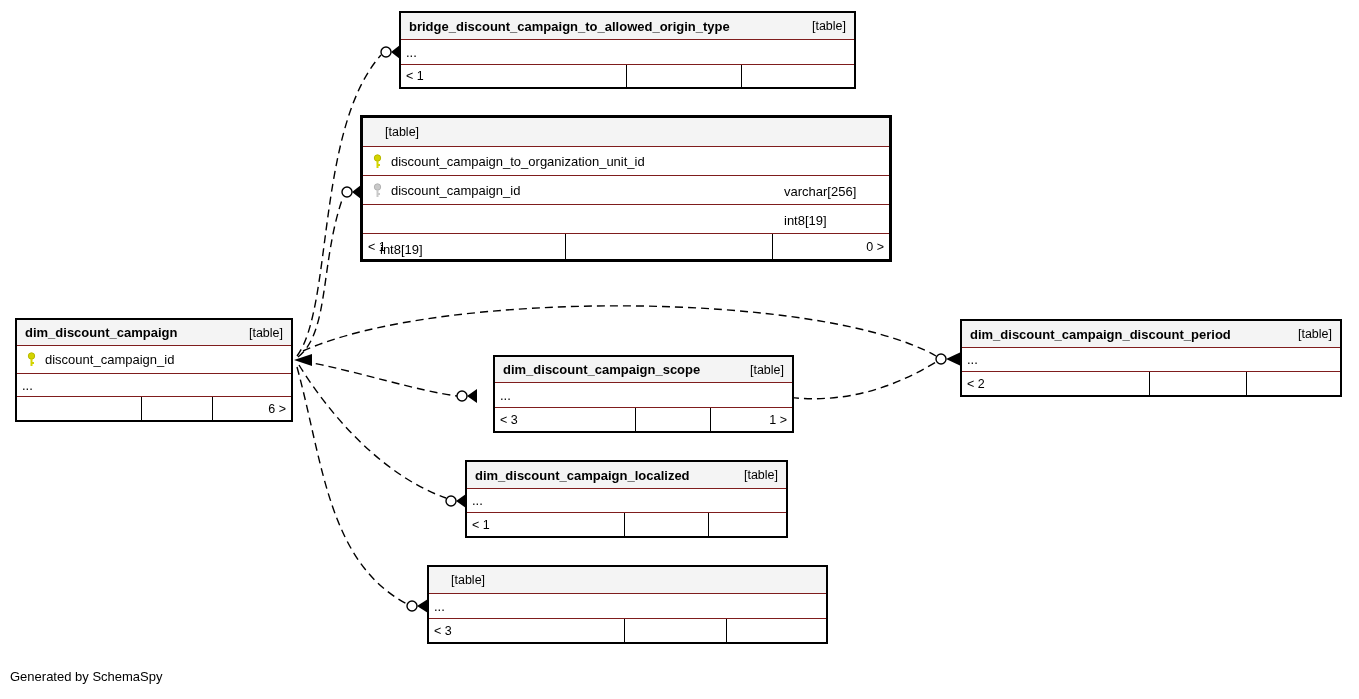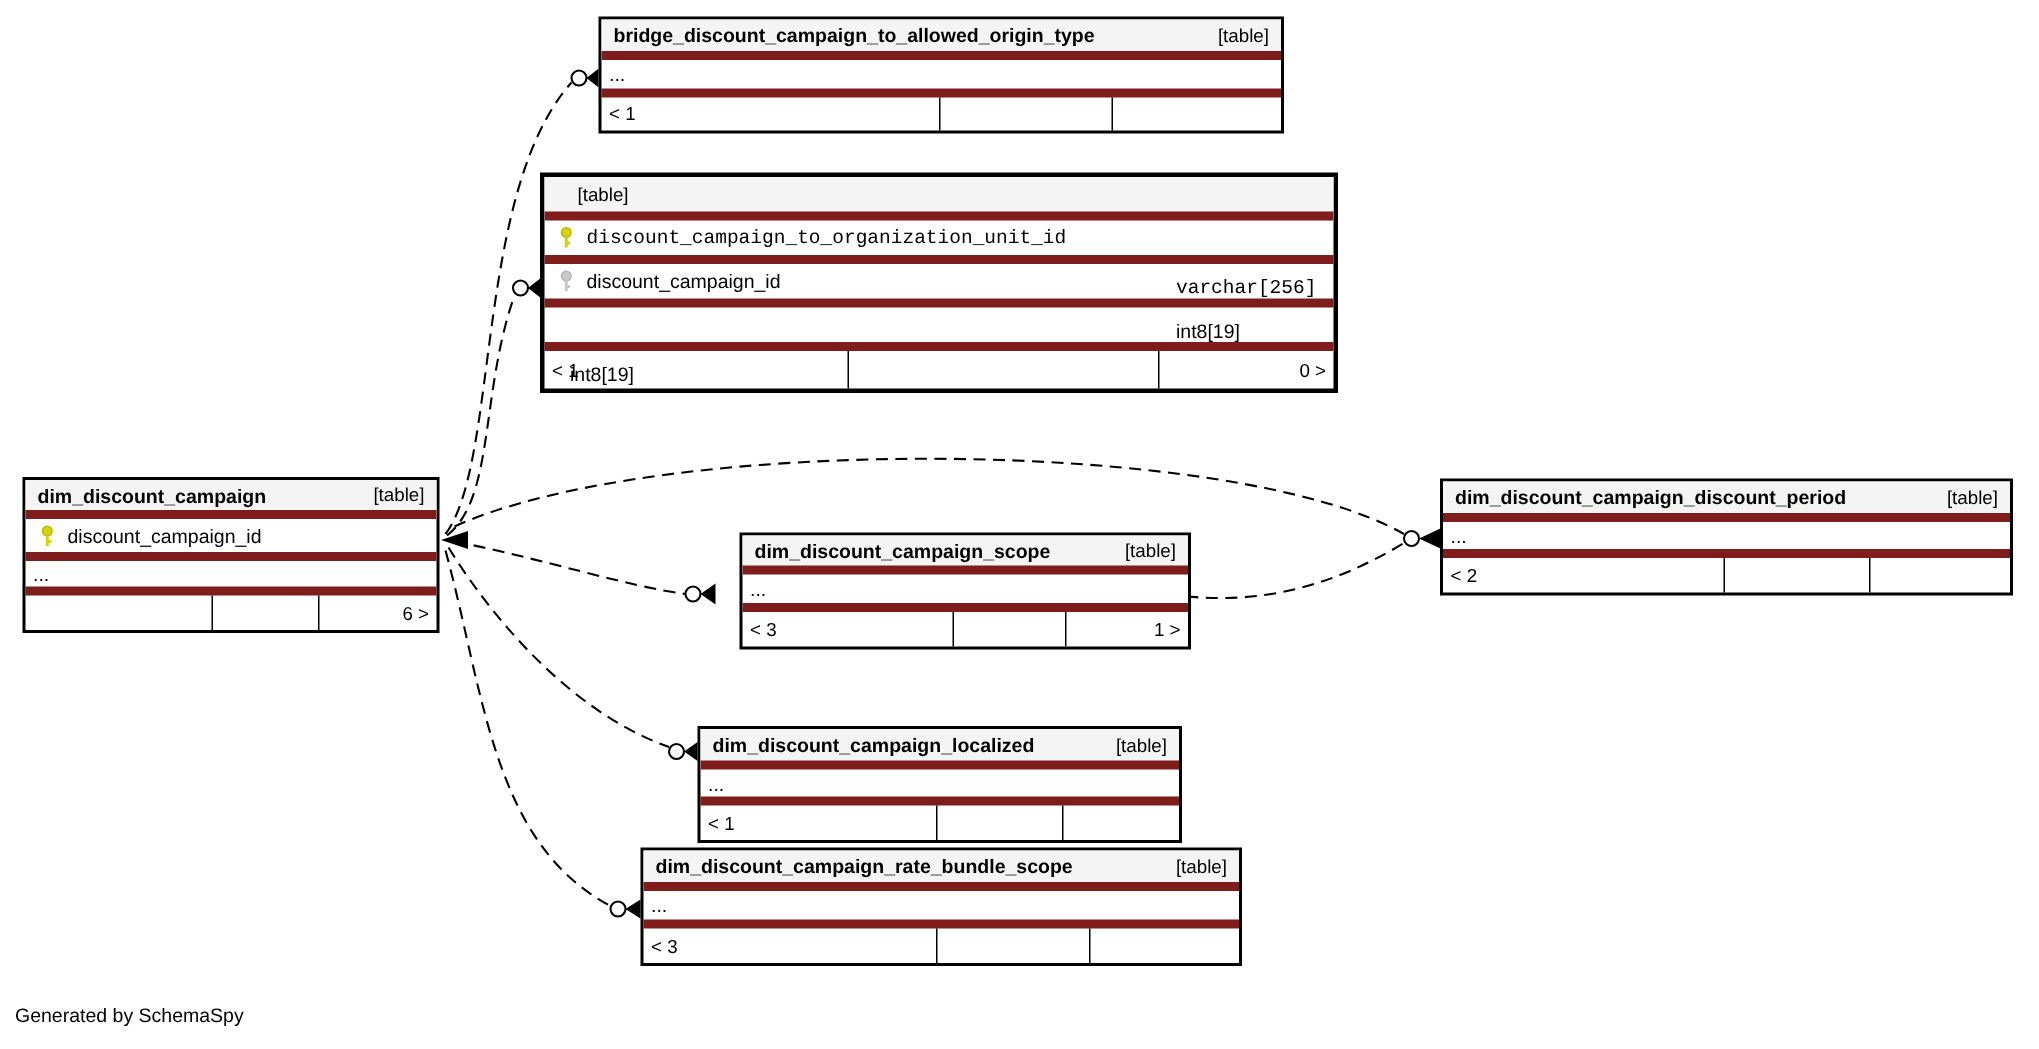--- a/index.html
+++ b/index.html
@@ -14,21 +14,21 @@
     box-sizing:border-box;font-size:13px;
   }
   .tbl.thick{border-width:3px;}
   .thead{
     display:flex;justify-content:space-between;align-items:center;
     background:#f4f4f4;border-bottom:1px solid #000;
     padding:0 8px;box-sizing:border-box;
   }
   .tname{font-weight:bold;font-size:13px;white-space:nowrap;}
   .ttag{font-size:12.5px;white-space:nowrap;margin-left:14px;}
-  .rowline{border-bottom:6px solid #7f1d1d;box-sizing:border-box;}
+  .rowline{border-bottom:1px solid #7f1d1d;box-sizing:border-box;}
   .crow{display:flex;align-items:stretch;}
   .cname{
     flex:1;display:flex;align-items:center;gap:7px;padding-left:8px;
     white-space:nowrap;overflow:hidden;
   }
   .keyspace{width:13px;display:inline-flex;align-items:center;justify-content:center;flex:none;}
   .ctype{
     width:122px;flex:none;border-left:1px solid #000;display:flex;
     align-items:center;padding-left:16px;white-space:nowrap;box-sizing:border-box;margin-top:44px;
   }
@@ -88,21 +88,21 @@
       <div class="fcell" style="width:226px;">&lt; 1</div>
       <div class="fcell" style="width:115px;"></div>
       <div class="fcell r" style="flex:1;"></div>
     </div>
   </div>
 
   <div class="tbl thick" style="left:360px;top:115px;width:532px;">
     <div class="thead rowline" style="height:29px;">
       <span class="ttag">[table]</span>
     </div>
-    <div class="crow rowline" style="height:29px;font-family:Liberation Mono, monospace;">
+    <div class="crow rowline" style="height:29px;">
       <div class="cname">
         <span class="keyspace">
           <svg width="11" height="15" viewBox="0 0 11 15">
               <circle cx="5.5" cy="4" r="3.2" fill="#d4d400" stroke="#b9b900"></circle>
               <path d="M5.5 7 L5.5 14 M5.5 11 L8 11" stroke="#d4d400" stroke-width="2" fill="none"></path>
             </svg>
         </span>
         <span>discount_campaign_to_organization_unit_id</span>
       </div>
       <div class="ctype">varchar[256]</div>
@@ -172,36 +172,35 @@
       <span class="ttag">[table]</span>
     </div>
     <div class="ellipsis-row rowline" style="height:24px;">...</div>
     <div class="tfoot" style="height:23px;">
       <div class="fcell" style="width:188px;">&lt; 2</div>
       <div class="fcell" style="width:97px;"></div>
       <div class="fcell r" style="flex:1;"></div>
     </div>
   </div>
 
-  <div class="tbl" style="left:465px;top:484px;width:323px;">
+  <div class="tbl" style="left:465px;top:460px;width:323px;">
     <div class="thead rowline" style="height:27px;">
       <span class="tname">dim_discount_campaign_localized</span>
       <span class="ttag">[table]</span>
     </div>
     <div class="ellipsis-row rowline" style="height:24px;">...</div>
     <div class="tfoot" style="height:23px;">
       <div class="fcell" style="width:158px;">&lt; 1</div>
       <div class="fcell" style="width:84px;"></div>
       <div class="fcell r" style="flex:1;"></div>
     </div>
   </div>
 
   <div class="tbl" style="left:427px;top:565px;width:401px;">
     <div class="thead rowline" style="height:27px;">
-      <span class="tname">dim_discount_campaign_rate_bundle_scope</span>
       <span class="ttag">[table]</span>
     </div>
     <div class="ellipsis-row rowline" style="height:25px;">...</div>
     <div class="tfoot" style="height:23px;">
       <div class="fcell" style="width:196px;">&lt; 3</div>
       <div class="fcell" style="width:102px;"></div>
       <div class="fcell r" style="flex:1;"></div>
     </div>
   </div>
 

